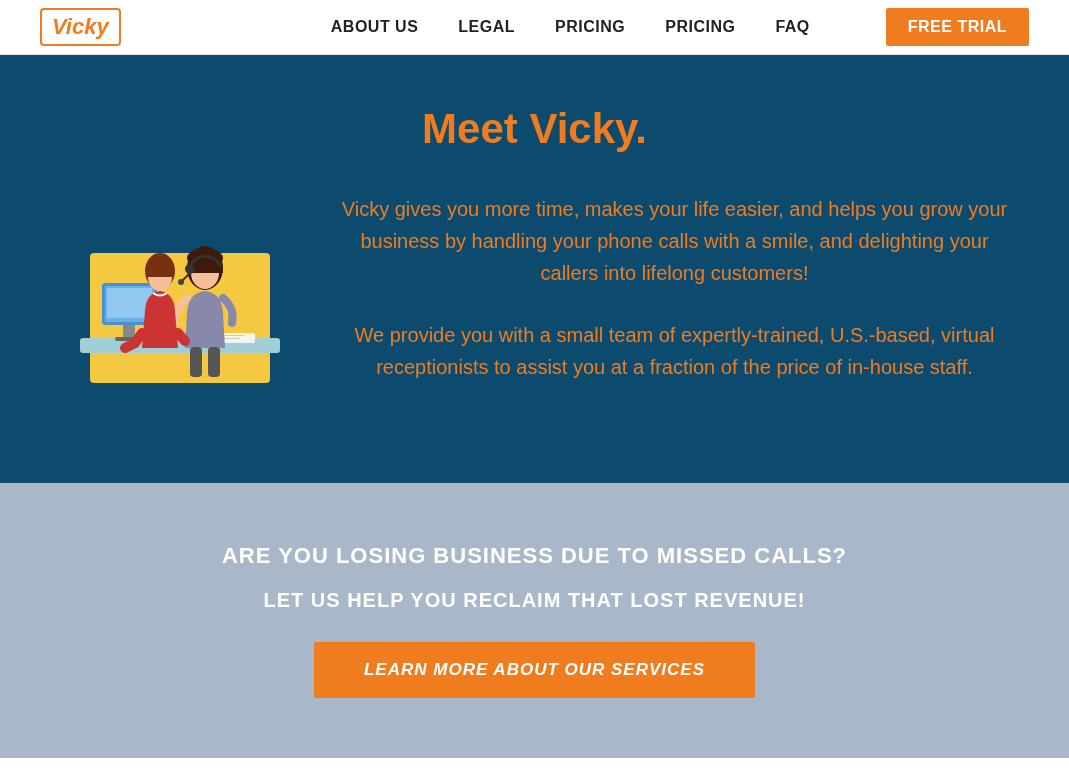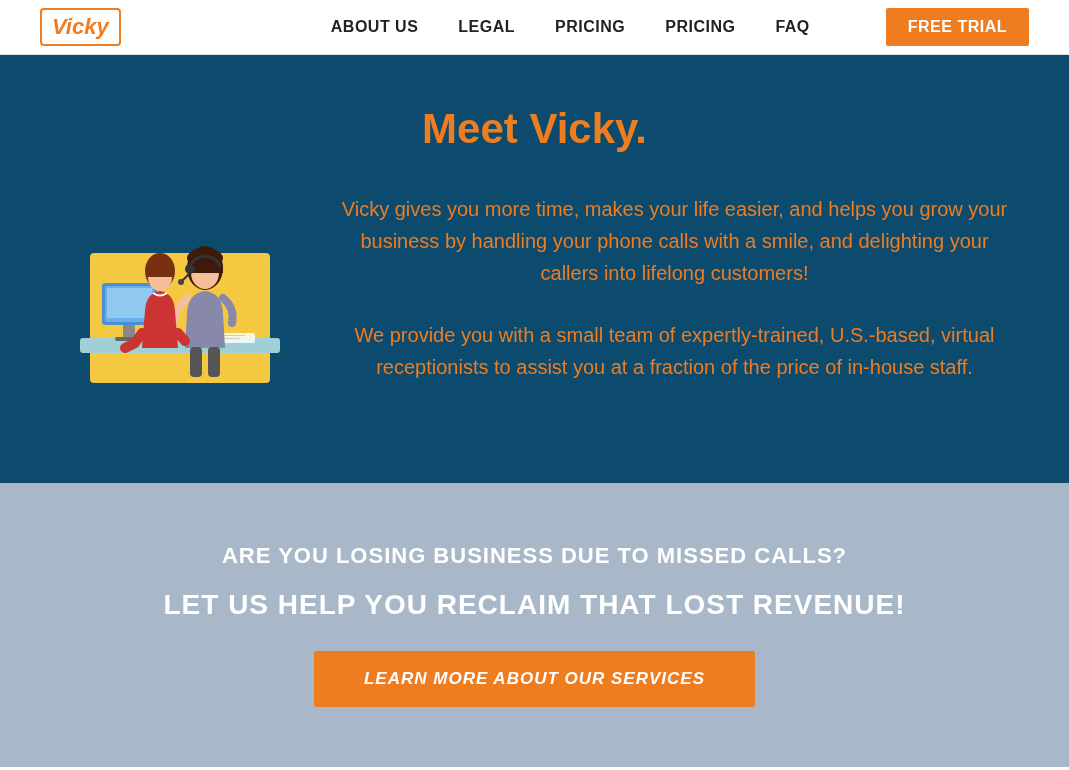--- a/index.html
+++ b/index.html
@@ -129,21 +129,21 @@
     .cta-line1 {
       color: #fff;
       font-size: 22px;
       font-weight: bold;
       letter-spacing: 1px;
       text-align: right;
     }
 
     .cta-line2 {
       color: #fff;
-      font-size: 28px;
+      font-size: 20px;
       font-weight: bold;
       letter-spacing: 1px;
       text-align: center;
       margin-bottom: 10px;
     }
 
     .cta-button {
       background: #f07c20;
       color: #fff;
       border: none;

